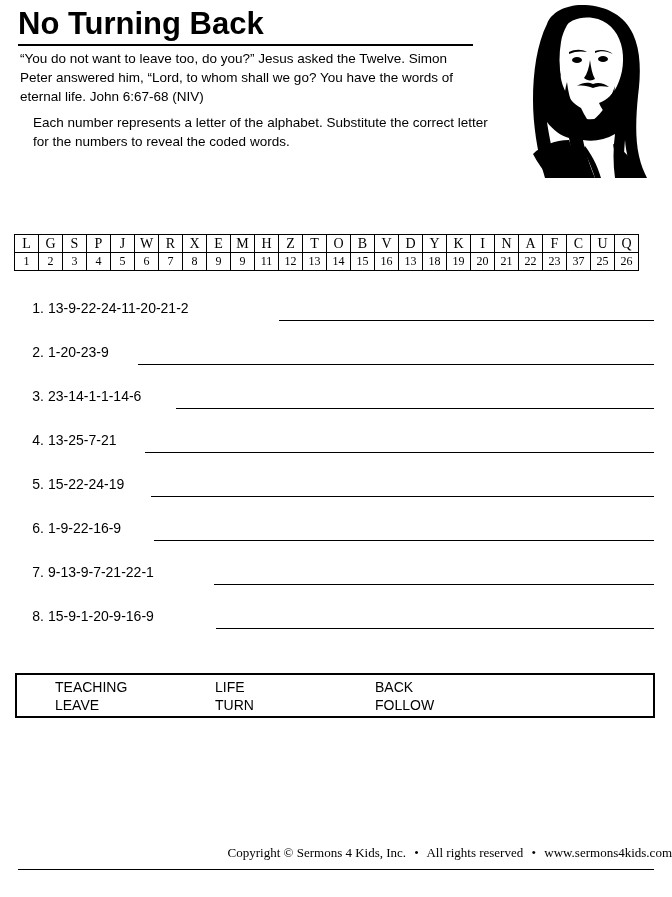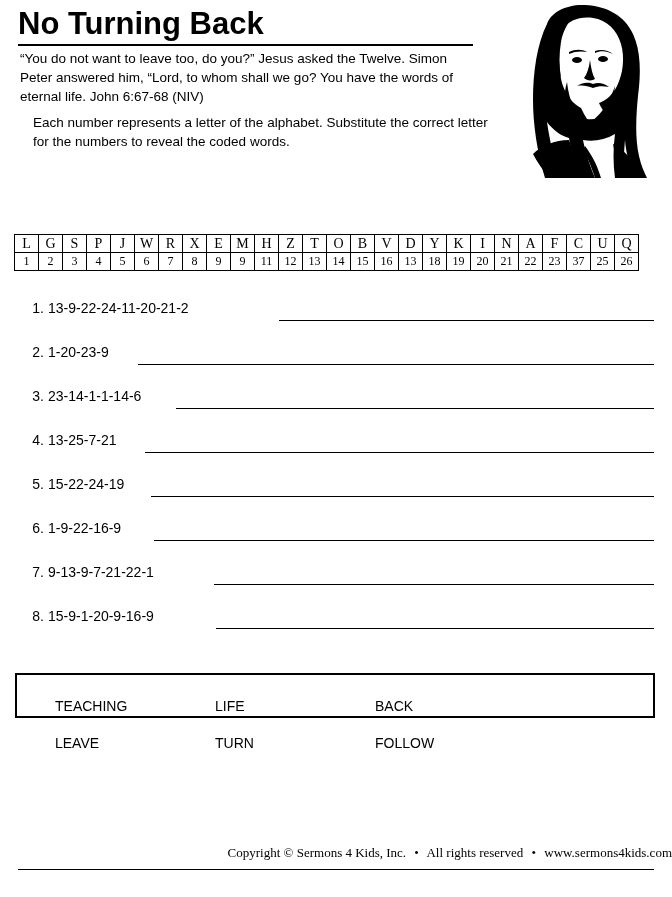--- a/index.html
+++ b/index.html
@@ -142,21 +142,20 @@
   .wb-grid {
     position: absolute;
     left: 0; top: 0; right: 0; bottom: 0;
     padding: 3px 0 0 38px;
     box-sizing: border-box;
   }
   .wb-row {
     display: flex;
     font-size: 14px;
     line-height: 18px;
-    margin-top: 19px;
   }
   .wb-cell {
     width: 160px;
     white-space: nowrap;
   }
 
   
   .footer-rule {
     position: absolute;
     left: 18px;

